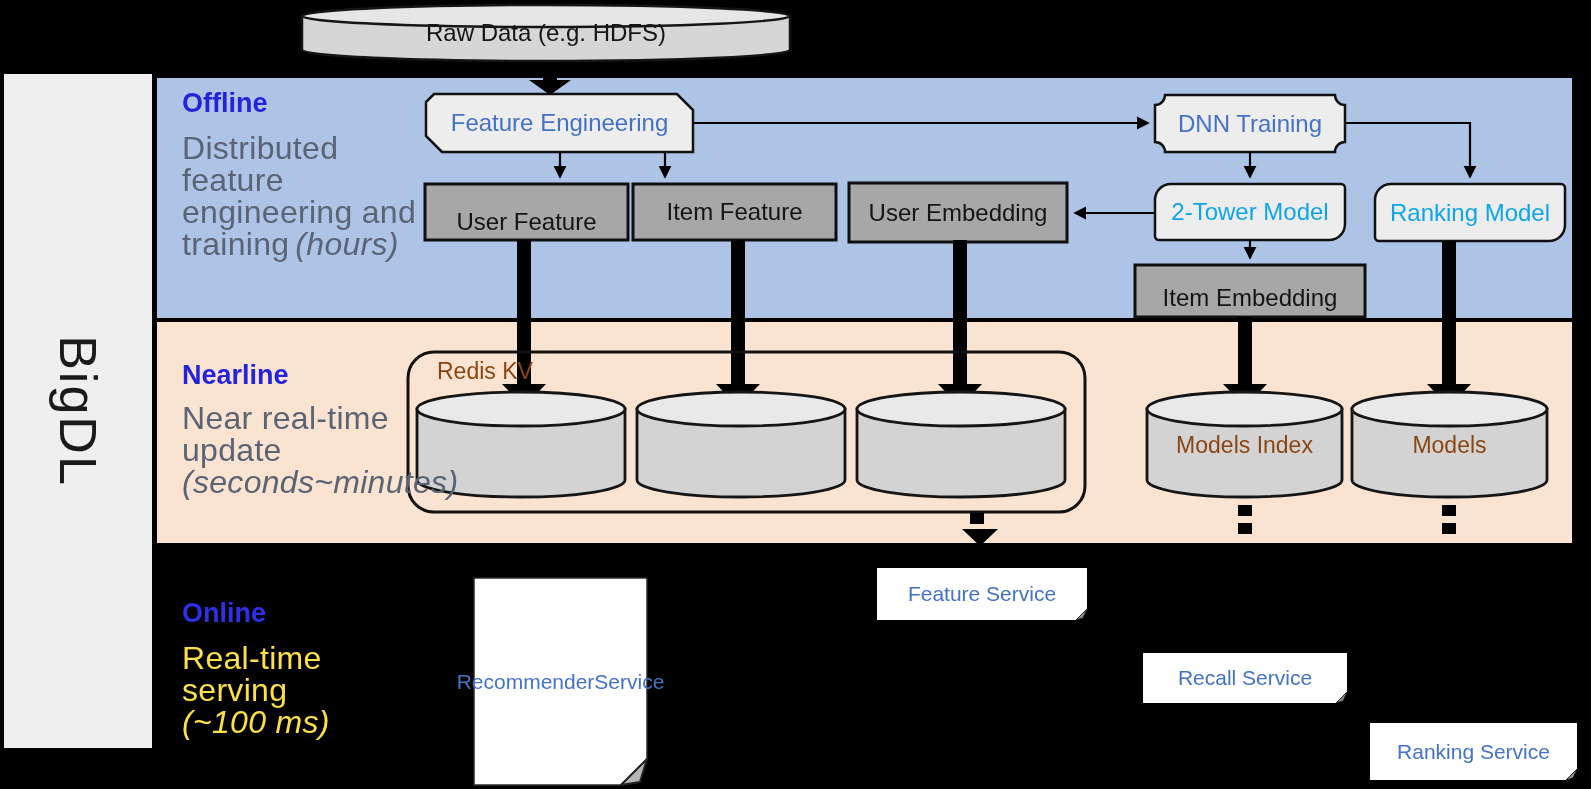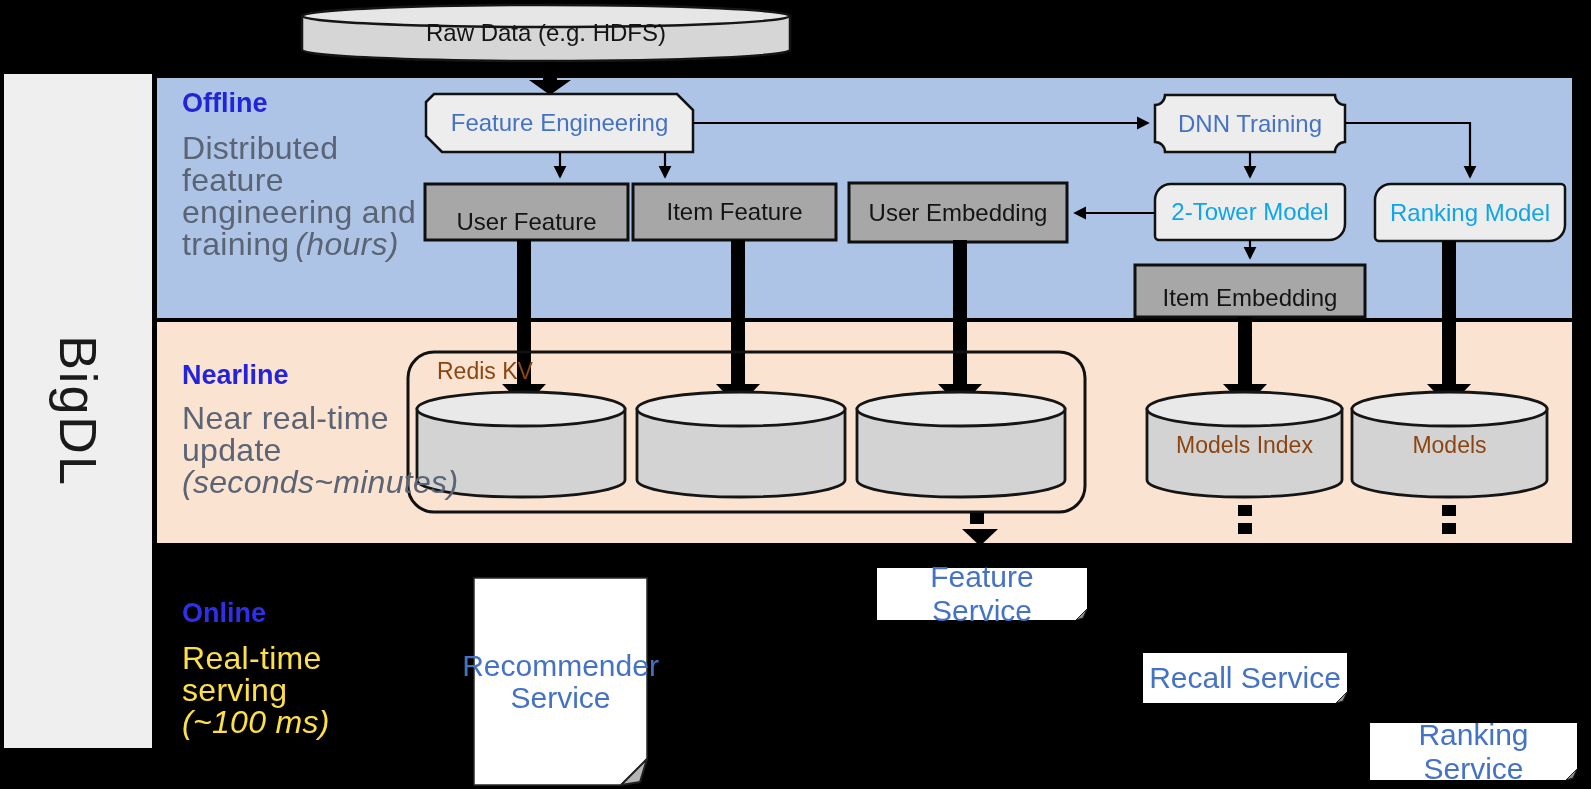--- a/index.html
+++ b/index.html
@@ -19,21 +19,21 @@
   .desc{font-size:32px;color:#5a6474;line-height:32px;letter-spacing:0.3px;}
   .desc .it{font-style:italic;}
   .desc .tail{margin-right:6px;}
   .desc .tail:empty{margin-right:0;}
   #online-desc{color:#fde047;}
   .nodelabel{display:flex;align-items:center;justify-content:center;text-align:center;
              font-size:24px;color:#141414;}
   .blue{color:#4472c4;}
   .green{color:#0ea5e9;}
   .brown{color:#8c4510;}
-  .svc{font-size:30px;}
+  .svc{font-size:21px;}
 </style>
 </head>
 <body>
 
 <div id="stage">
 
   <div class="band" id="sidebar">
     <div class="brand">BigDL</div>
   </div>
   <div class="band" id="band-offline"></div>
@@ -173,18 +173,18 @@
   <div class="txt nodelabel green" style="left:1375px;top:184px;width:190px;height:57px;border-radius:15px;">Ranking Model</div>
   <div class="txt nodelabel" style="left:1135px;top:272px;width:230px;height:52px;">Item Embedding</div>
 
   <div class="txt brown" style="left:424px;top:358px;font-size:23px;margin-left:13px;">Redis KV</div>
   <div class="txt nodelabel brown" style="left:1147px;top:430px;width:195px;height:30px;font-size:23px;">Models Index</div>
   <div class="txt nodelabel brown" style="left:1352px;top:430px;width:195px;height:30px;font-size:23px;">Models</div>
 
   <div class="txt nodelabel blue svc" style="left:877px;top:568px;width:210px;height:52px;">Feature Service</div>
   <div class="txt nodelabel blue svc" style="left:1143px;top:653px;width:204px;height:50px;">Recall Service</div>
   <div class="txt nodelabel blue svc" style="left:1370px;top:723px;width:207px;height:57px;">Ranking Service</div>
-  <div class="txt nodelabel blue svc" style="left:474px;top:578px;width:173px;height:207px;flex-direction:column;line-height:32px;">
+  <div class="txt nodelabel blue svc" style="left:474px;top:578px;width:173px;height:207px;flex-direction:row;line-height:32px;">
     <div>Recommender</div>
     <div>Service</div>
   </div>
 
 </div>
 
 </body></html>

